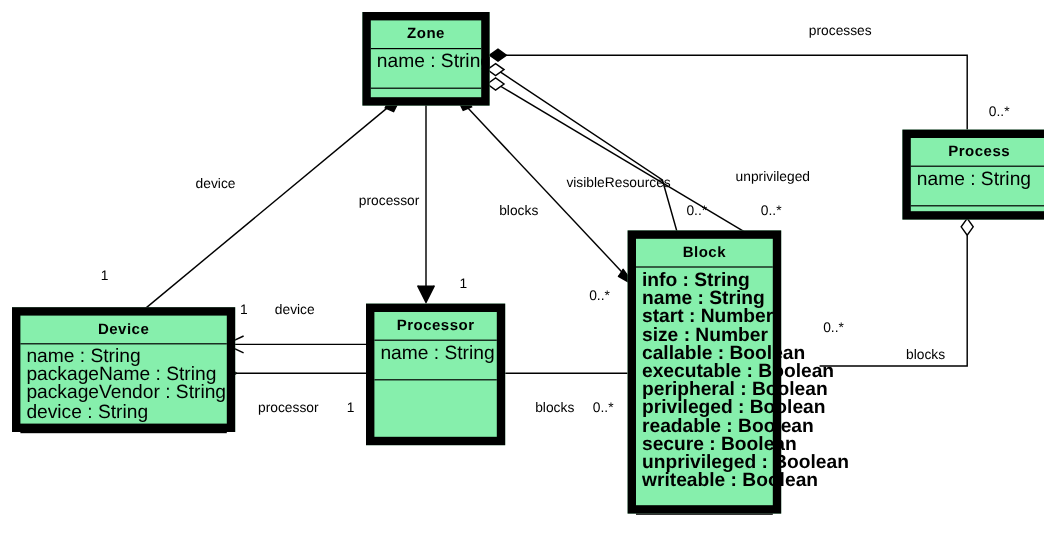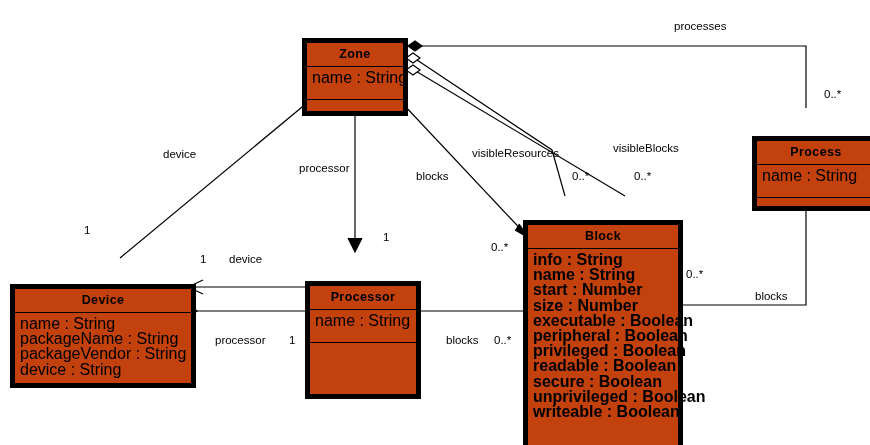--- a/index.html
+++ b/index.html
@@ -5,24 +5,23 @@
   html,body{margin:0;padding:0;background:#ffffff;}
   body{
     width:870px;height:445px;position:relative;overflow:hidden;
     font-family:"Liberation Sans", sans-serif;
   }
   #canvas{position:absolute;left:0;top:0;width:870px;height:445px;}
   svg.edges{position:absolute;left:0;top:0;width:870px;height:445px;pointer-events:none;}
 
   .uml-class{
     position:absolute;
-    background:#c2410c;
-    border:5px solid #000000;
+    background:#86efac;
+    border:7px solid #000000;
     box-sizing:border-box;
-    margin-top:28px;
   }
   .uml-title{
     font-weight:bold;
     font-size:12.5px;
     color:#000;
     text-align:center;
     padding:5px 2px 5px 2px;
     border-bottom:1px solid #000;
     letter-spacing:0.4px;
     line-height:13px;
@@ -123,41 +122,42 @@
   </div>
 
   <div class="uml-class" style="left:305px;top:253px;width:116px;height:118px;">
     <div class="uml-title">Processor</div>
     <div class="uml-attrs" style="height:25px;">
       <div class="attr">name : String</div>
     </div>
     <div class="uml-ops"></div>
   </div>
 
-  <div class="uml-class" style="left:523px;top:192px;width:160px;height:236px;">
+  <div class="uml-class" style="left:523px;top:192px;width:128px;height:236px;">
     <div class="uml-title">Block</div>
     <div class="uml-attrs" style="height:198px;font-weight:bold;">
       <div class="attr">info : String</div>
       <div class="attr">name : String</div>
       <div class="attr">start : Number</div>
       <div class="attr">size : Number</div>
+      <div class="attr">callable : Boolean</div>
       <div class="attr">executable : Boolean</div>
       <div class="attr">peripheral : Boolean</div>
       <div class="attr">privileged : Boolean</div>
       <div class="attr">readable : Boolean</div>
       <div class="attr">secure : Boolean</div>
       <div class="attr">unprivileged : Boolean</div>
       <div class="attr">writeable : Boolean</div>
     </div>
     <div class="uml-ops"></div>
   </div>
 
   <div class="edge-label" style="left:638px;top:20px;padding-left:36px;">processes</div>
   <div class="edge-label" style="left:472px;top:147px;text-align:right;">visibleResources</div>
-  <div class="edge-label" style="left:613px;top:142px;">visibleBlocks</div>
+  <div class="edge-label" style="left:613px;top:142px;">unprivileged</div>
   <div class="edge-label" style="left:163px;top:148px;">device</div>
   <div class="edge-label" style="left:299px;top:162px;">processor</div>
   <div class="edge-label" style="left:416px;top:170px;">blocks</div>
   <div class="edge-label" style="left:229px;top:253px;">device</div>
   <div class="edge-label" style="left:215px;top:334px;">processor</div>
   <div class="edge-label" style="left:446px;top:334px;">blocks</div>
   <div class="edge-label" style="left:755px;top:290px;">blocks</div>
 
   <div class="mult" style="left:824px;top:88px;">0..*</div>
   <div class="mult" style="left:572px;top:170px;">0..*</div>

